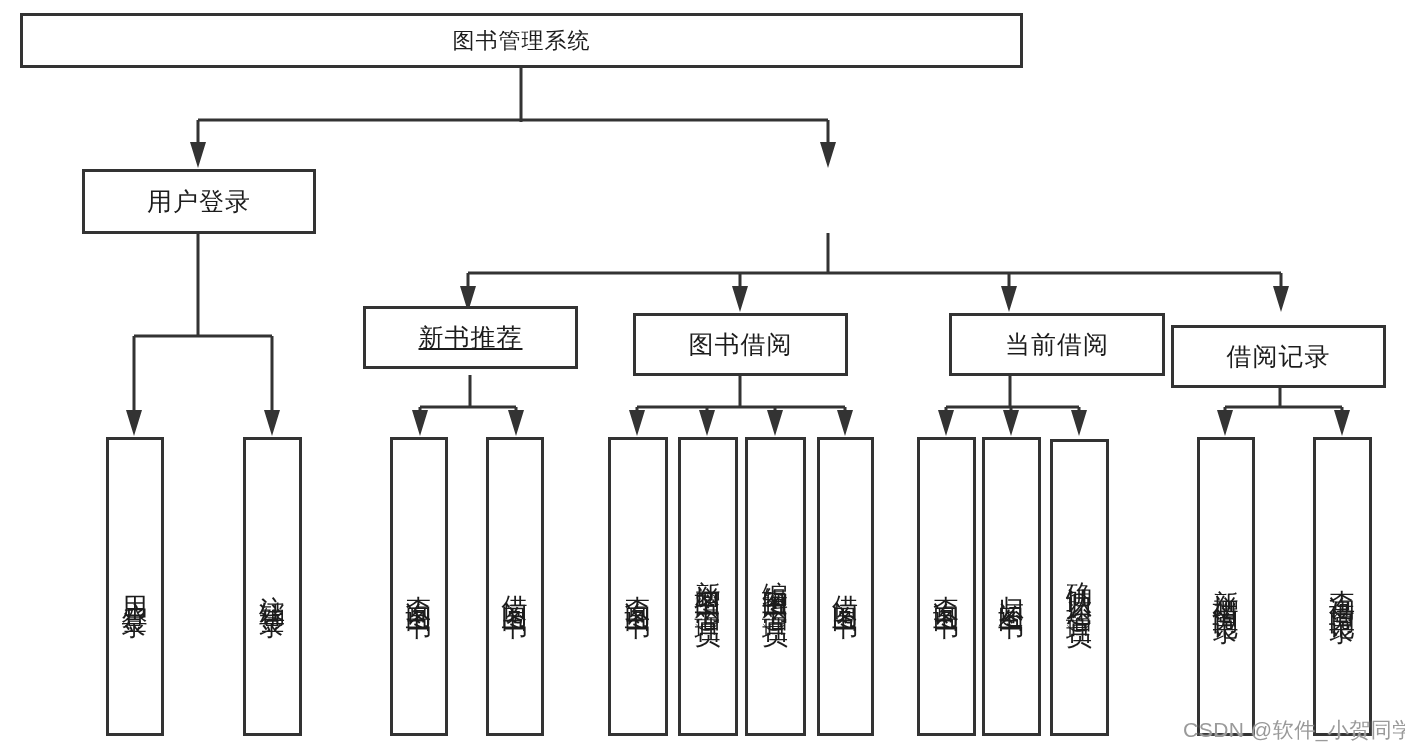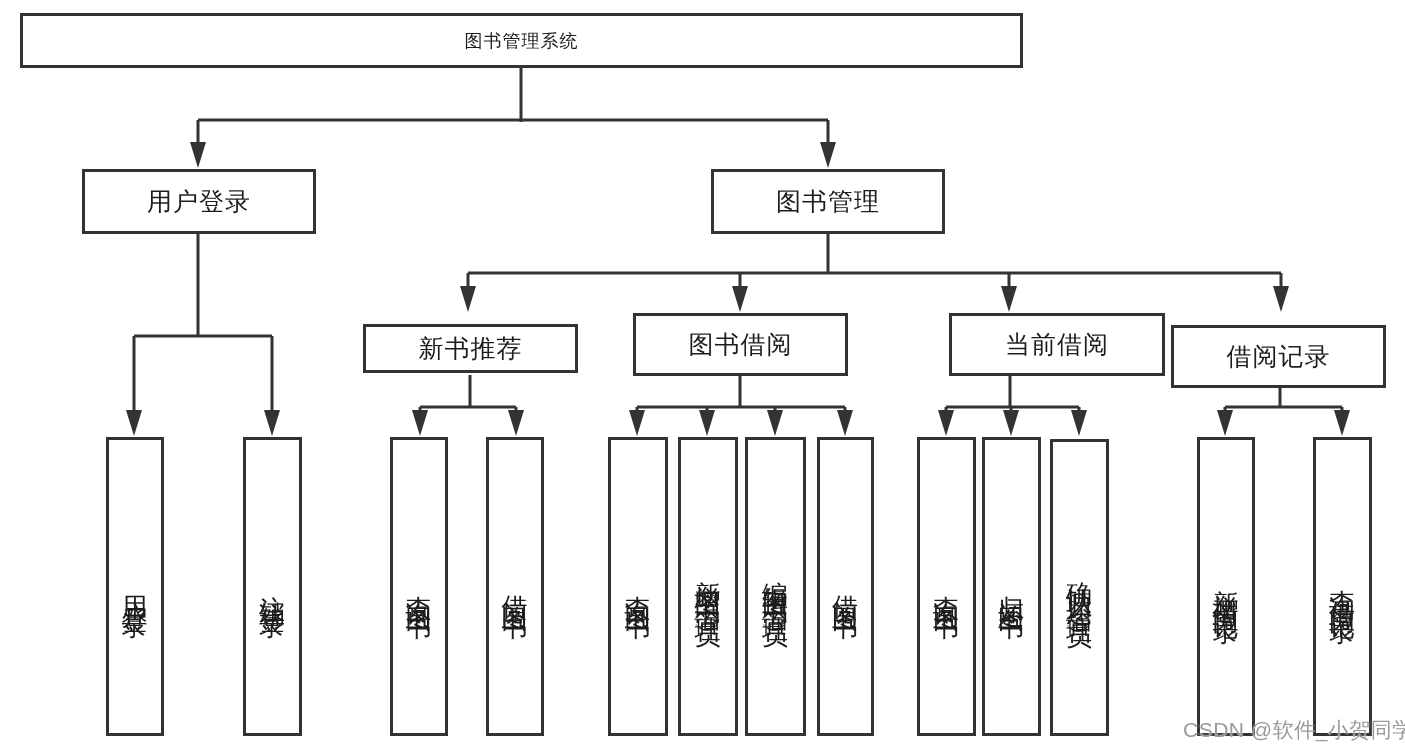--- a/index.html
+++ b/index.html
@@ -22,21 +22,21 @@
   .node {
     position: absolute;
     background: #ffffff;
     border: 3px solid #333333;
     display: flex;
     align-items: center;
     justify-content: center;
     color: #1c1c1c;
   }
   .hnode { font-size: 25px; letter-spacing: 1px; white-space: nowrap; }
-  .rootnode { font-size: 18px; }
+  .rootnode { font-size: 22px; }
   .leaf { }
   .vlabel {
     writing-mode: vertical-rl;
     text-orientation: mixed;
     font-size: 26px;
     letter-spacing: 6px;
     line-height: 1;
     white-space: nowrap;
   }
   .watermark {
@@ -111,25 +111,22 @@
          M1342,436 l-8,-26 h16 z"></path>
   </svg>
 
   <div class="node hnode rootnode" style="left:20px; top:13px; width:1003px; height:55px;">
     <span>图书管理系统</span>
   </div>
 
   <div class="node hnode" style="left:82px; top:169px; width:234px; height:65px;">
     <span>用户登录</span>
   </div>
-  <div class="node hnode" style="left:711px; top:169px; width:234px; height:65px;">
-    <span>图书管理</span>
-  </div>
 
-  <div class="node hnode" style="left:363px; top:324px; width:215px; height:49px;">
+  <div class="node hnode" style="left:363px; top:306px; width:215px; height:63px;text-decoration:underline;">
     <span>新书推荐</span>
   </div>
   <div class="node hnode" style="left:633px; top:313px; width:215px; height:63px;">
     <span>图书借阅</span>
   </div>
   <div class="node hnode" style="left:949px; top:313px; width:216px; height:63px;">
     <span>当前借阅</span>
   </div>
   <div class="node hnode" style="left:1171px; top:313px; width:215px; height:63px;margin-top:12px;">
     <span>借阅记录</span>

